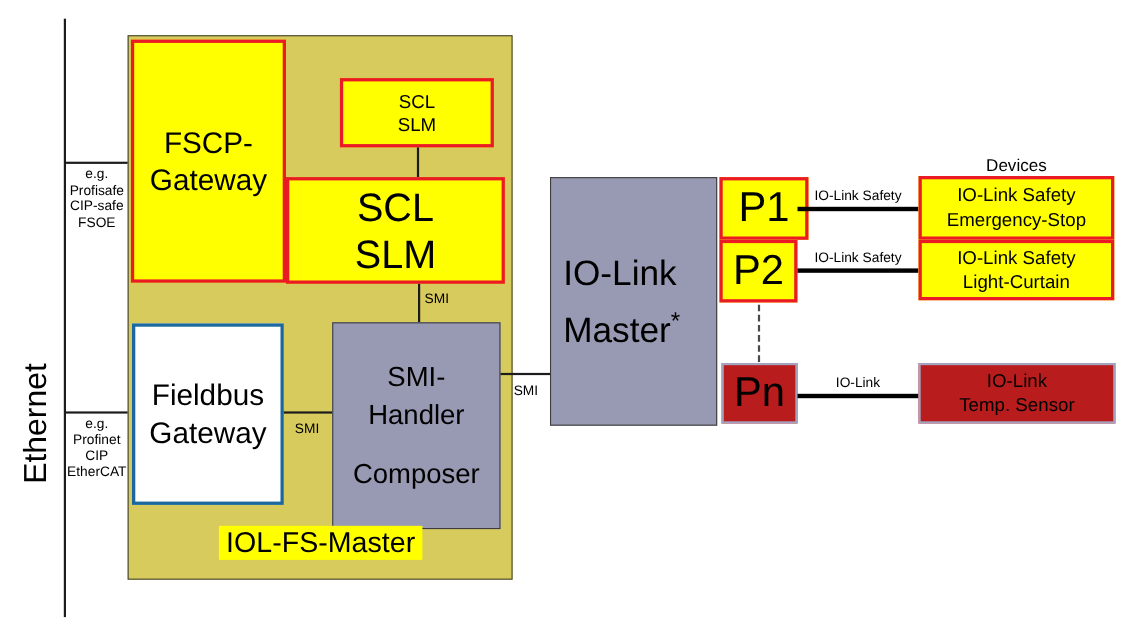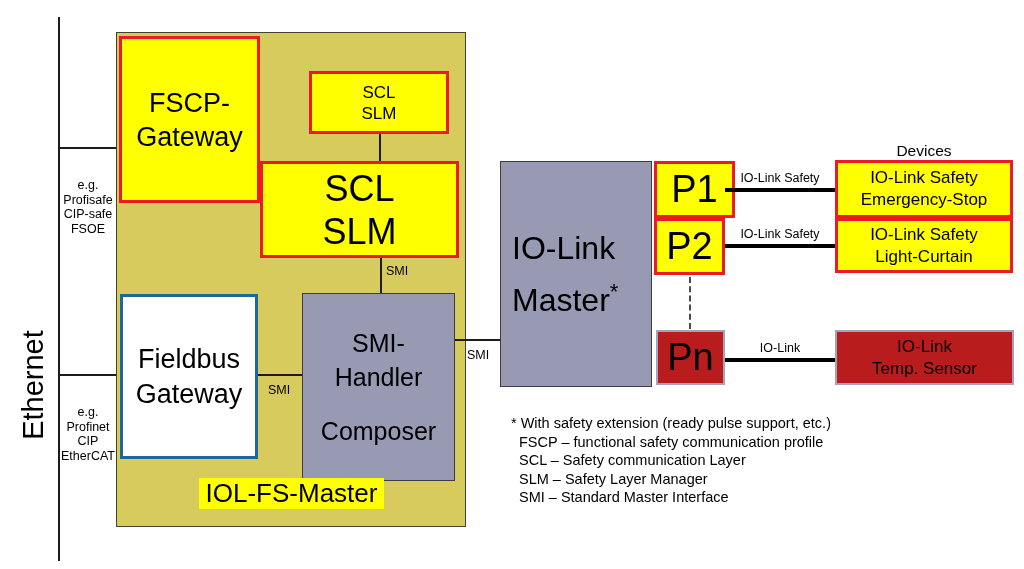--- a/index.html
+++ b/index.html
@@ -13,21 +13,21 @@
     text-align:center; line-height:1.2;
   }
   .yellow-red { background:var(--yellow); border:3px solid var(--red); }
   .gray-box   { background:var(--gray);   border:1.5px solid #3d3d3d; }
   .white-blue { background:#ffffff; border:3px solid var(--blue); }
   .white-lite { background:#b91c1c; border:2.5px solid var(--lite); }
   .hline, .vline { position:absolute; background:#1c1c1c; }
   .thick { background:#000; }
   .dashline { position:absolute; width:0; border-left:2px dashed #4a4a4a; }
   .lbl { position:absolute; white-space:nowrap; }
-  .small-note { font-size:12.5px; line-height:14.5px; text-align:center;margin-top:27px; }
+  .small-note { font-size:12.5px; line-height:14.5px; text-align:center; }
   .smi-tag { font-size:12.5px; }
   .link-tag { font-size:12.5px; text-align:center; }
   .dev-box { font-size:17px; line-height:22px; }
 </style>
 </head>
 <body>
 
 <div id="stage">
 
   <div class="vline" style="left:58px; top:17px; width:2px; height:544px;"></div>
@@ -45,21 +45,21 @@
 
   <div class="lbl small-note" style="left:59px; top:378px; width:58px;">
     <div>e.g.</div>
     <div>Profinet</div>
     <div>CIP</div>
     <div>EtherCAT</div>
   </div>
 
   <div class="box" style="left:116px; top:32px; width:350px; height:495px; background:var(--tan); border:1.5px solid #43432f;"></div>
 
-  <div class="box yellow-red" style="left:119px; top:36px; width:141px; height:167px; font-size:27px; line-height:34px;">
+  <div class="box yellow-red" style="left:119px; top:36px; width:141px; height:221px; font-size:27px; line-height:34px;">
     <div>FSCP-</div>
     <div>Gateway</div>
   </div>
 
   <div class="lbl" style="left:334px; top:53px; width:120px; text-align:center; font-size:18px;margin-top:27px;">Dual channel</div>
 
   <div class="box yellow-red" style="left:309px; top:71px; width:140px; height:63px; font-size:17px; line-height:21px;">
     <div>SCL</div>
     <div>SLM</div>
   </div>
@@ -121,21 +121,14 @@
   </div>
   <div class="box yellow-red dev-box" style="left:835px; top:218px; width:178px; height:55px;">
     <div>IO-Link Safety</div>
     <div>Light-Curtain</div>
   </div>
   <div class="box white-lite dev-box" style="left:835px; top:330px; width:179px; height:55px;">
     <div>IO-Link</div>
     <div>Temp. Sensor</div>
   </div>
 
-  <div class="lbl" style="left:511px; top:414px; font-size:14.5px; line-height:18.5px; white-space:normal; width:420px;">
-    <div>* With safety extension (ready pulse support, etc.)</div>
-    <div style="padding-left:8px;">FSCP – functional safety communication profile</div>
-    <div style="padding-left:8px;">SCL – Safety communication Layer</div>
-    <div style="padding-left:8px;">SLM – Safety Layer Manager</div>
-    <div style="padding-left:8px;">SMI – Standard Master Interface</div>
-  </div>
 
 </div>
 
 </body></html>

